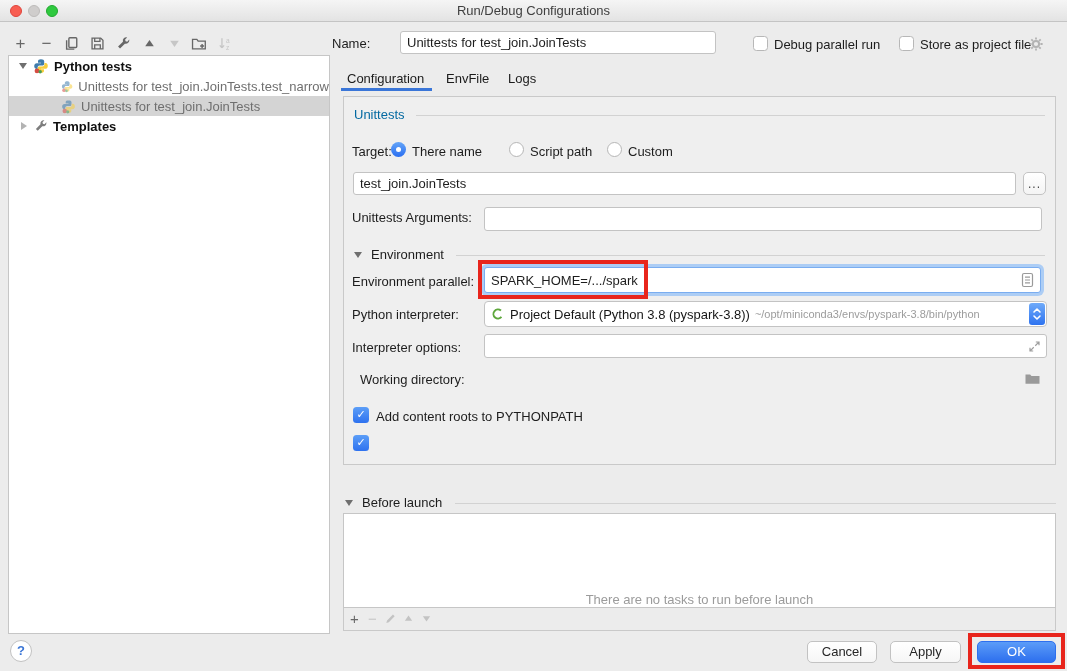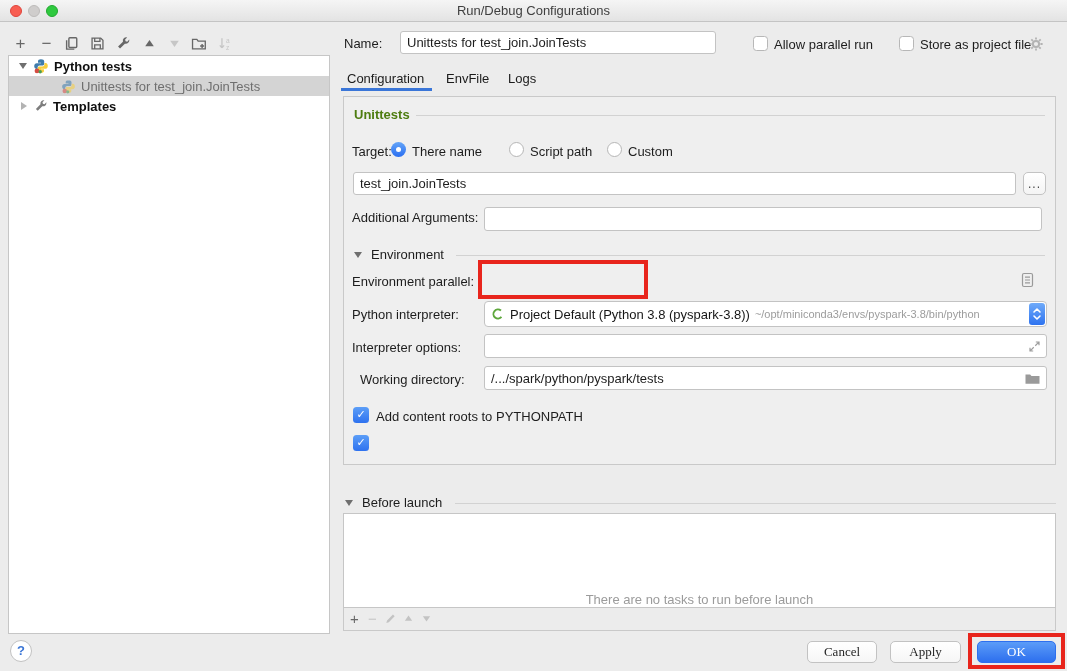--- a/index.html
+++ b/index.html
@@ -38,21 +38,21 @@
   .tr-selected { background:#d4d4d4; }
   .arr { width:0; height:0; flex:0 0 auto; }
   .arr-down { border-left:4.5px solid transparent; border-right:4.5px solid transparent;
     border-top:6px solid #6f6f6f; margin:0 6px 0 10px; }
   .arr-right { border-top:4.5px solid transparent; border-bottom:4.5px solid transparent;
     border-left:6px solid #b3b3b3; margin:0 7px 0 12px; }
   .faded { opacity:.55; }
 
   
   .lbl { position:absolute; white-space:nowrap; color:#1d1d1d; }
-  .lbl-gray { color:#4d7c0f;font-weight:bold; }
+  .lbl-gray { color:#0369a1; }
   .tf { position:absolute; background:#fff; border:1px solid #c3c3c3; border-radius:3px;
     font-family:inherit; font-size:13px; color:#1d1d1d; padding:0 6px; outline:none; }
   .cbx { position:absolute; width:15px; height:15px; background:#fff;
     border:1px solid #b7b7b7; border-radius:3.5px; }
   .cbx.checked { border:none; background:linear-gradient(#5c9ef7,#2e72ef); }
   .cbx.checked::after { content:"\2713"; display:block; color:#fff; font-size:11px;
     font-weight:bold; text-align:center; line-height:15px; }
 
   
   .tab { position:absolute; top:71px; font-size:13px; color:#1b1b1b; cursor:default; }
@@ -93,21 +93,21 @@
     justify-content:center; }
   .task-box .empty { color:#9b9b9b; }
   .task-toolbar { position:absolute; left:343px; top:608px; width:713px; height:23px;
     border:1px solid #c9c9c9; border-top:none; }
   .tt-icon { position:absolute; top:2px; width:17px; height:17px; display:flex;
     align-items:center; justify-content:center; }
 
   
   .btn { position:absolute; top:641px; height:22px; border-radius:5px;
     border:1px solid #c2c2c2; background:linear-gradient(#fff,#f6f6f6); font-size:13px;
-    color:#262626; text-align:center; line-height:20px; font-family:Liberation Serif, serif; }
+    color:#262626; text-align:center; line-height:20px; font-family:Liberation Sans, sans-serif; }
   .btn.primary { background:linear-gradient(#5b9cf8,#2d6fee); border-color:#2d6fee; color:#fff; }
   .help-btn { position:absolute; left:10px; top:640px; width:22px; height:22px;
     border-radius:50%; background:#fff; border:1px solid #c2c2c2; color:#3b76d6;
     font-weight:bold; text-align:center; line-height:20px; font-size:13px; }
 
   
   .red-box { position:absolute; border:4px solid #e8251c; z-index:60; pointer-events:none; }
   .red-env { left:478px; top:260px; width:170px; height:39px; }
   .red-ok  { left:968px; top:633px; width:97px; height:36px; }
 </style>
@@ -179,44 +179,54 @@
     <span class="arr arr-down"></span>
     <svg width="16" height="16" viewBox="0 0 16 16">
         <path fill="#3f7cac" d="M7.9 1.2c-1.9 0-2.9.8-2.9 2.1v1.4h3v.5H3.7C2.3 5.2 1.2 6.3 1.2 8.1c0 1.6.8 2.7 2.1 2.9h1.3V9.4c0-1.1.9-2 2-2h3.1c.9 0 1.5-.7 1.5-1.6V3.3c0-1.3-1.2-2.1-3.3-2.1z"></path>
         <path fill="#f7ce3e" d="M8.1 14.8c1.9 0 2.9-.8 2.9-2.1v-1.4H8v-.5h4.3c1.4 0 2.5-1.1 2.5-2.9 0-1.6-.8-2.7-2.1-2.9h-1.3v1.6c0 1.1-.9 2-2 2H6.3c-.9 0-1.5.7-1.5 1.6v2.5c0 1.3 1.2 2.1 3.3 2.1z"></path>
         <circle cx="4" cy="12.9" r="2.4" fill="#d64d43"></circle>
         <circle cx="7.2" cy="13.7" r="1.7" fill="#499c54"></circle>
       </svg>
     <span class="gap"></span>
     <span class="tr-bold">Python tests</span>
   </div>
+  <div class="tree-row tr-child" style="padding-left:52px">
+    <svg class="faded" width="15" height="15" viewBox="0 0 16 16">
+        <path fill="#3f7cac" d="M7.9 1.2c-1.9 0-2.9.8-2.9 2.1v1.4h3v.5H3.7C2.3 5.2 1.2 6.3 1.2 8.1c0 1.6.8 2.7 2.1 2.9h1.3V9.4c0-1.1.9-2 2-2h3.1c.9 0 1.5-.7 1.5-1.6V3.3c0-1.3-1.2-2.1-3.3-2.1z"></path>
+        <path fill="#f7ce3e" d="M8.1 14.8c1.9 0 2.9-.8 2.9-2.1v-1.4H8v-.5h4.3c1.4 0 2.5-1.1 2.5-2.9 0-1.6-.8-2.7-2.1-2.9h-1.3v1.6c0 1.1-.9 2-2 2H6.3c-.9 0-1.5.7-1.5 1.6v2.5c0 1.3 1.2 2.1 3.3 2.1z"></path>
+        <circle cx="4" cy="12.9" r="2.4" fill="#d64d43"></circle>
+        <circle cx="7.2" cy="13.7" r="1.7" fill="#499c54"></circle>
+      </svg>
+    <span class="gap"></span>
+    <span>Unittests for test_join.JoinTests.test_narrow</span>
+  </div>
   <div class="tree-row tr-child tr-selected" style="padding-left:52px">
     <svg class="faded" width="15" height="15" viewBox="0 0 16 16">
         <path fill="#3f7cac" d="M7.9 1.2c-1.9 0-2.9.8-2.9 2.1v1.4h3v.5H3.7C2.3 5.2 1.2 6.3 1.2 8.1c0 1.6.8 2.7 2.1 2.9h1.3V9.4c0-1.1.9-2 2-2h3.1c.9 0 1.5-.7 1.5-1.6V3.3c0-1.3-1.2-2.1-3.3-2.1z"></path>
         <path fill="#f7ce3e" d="M8.1 14.8c1.9 0 2.9-.8 2.9-2.1v-1.4H8v-.5h4.3c1.4 0 2.5-1.1 2.5-2.9 0-1.6-.8-2.7-2.1-2.9h-1.3v1.6c0 1.1-.9 2-2 2H6.3c-.9 0-1.5.7-1.5 1.6v2.5c0 1.3 1.2 2.1 3.3 2.1z"></path>
         <circle cx="4" cy="12.9" r="2.4" fill="#d64d43"></circle>
         <circle cx="7.2" cy="13.7" r="1.7" fill="#499c54"></circle>
       </svg>
     <span class="gap"></span>
     <span>Unittests for test_join.JoinTests</span>
   </div>
   <div class="tree-row">
     <span class="arr arr-right"></span>
     <svg width="14" height="14" viewBox="0 0 16 16">
         <path fill="#7d7d7d" d="M14.2 4.6a3.7 3.7 0 0 1-4.7 3.6l-5.2 5.2-2.1-2.1 5.2-5.2a3.7 3.7 0 0 1 4.5-4.6L9.7 3.7l.5 1.8 1.8.5 2.1-2.2c.1.3.1.5.1.8z"></path>
       </svg>
     <span class="gap"></span>
     <span class="tr-bold">Templates</span>
   </div>
 </div>
 
-<span class="lbl" style="left:344px; top:36px">Name:</span>
+<span class="lbl" style="left:332px; top:36px">Name:</span>
 <input class="tf" style="left: 400px; top: 31px; width: 316px; height: 23px;" value="Unittests for test_join.JoinTests">
 <span class="cbx" style="left:753px; top:36px"></span>
-<span class="lbl" style="left:774px; top:37px">Allow parallel run</span>
+<span class="lbl" style="left:774px; top:37px">Debug parallel run</span>
 <span class="cbx" style="left:899px; top:36px"></span>
 <span class="lbl" style="left:920px; top:37px">Store as project file</span>
 <span class="fld-icon" style="left:1028px; top:36px; width:16px; height:16px">
   <svg width="16" height="16" viewBox="0 0 16 16">
       <g fill="none" stroke="#b3b3b3">
         <circle cx="8" cy="8" r="3.1" stroke-width="2"></circle>
         <path stroke-width="1.8" d="M8 1.4v2.2M8 12.4v2.2M1.4 8h2.2M12.4 8h2.2M3.3 3.3l1.6 1.6M11.1 11.1l1.6 1.6M12.7 3.3 11.1 4.9M4.9 11.1l-1.6 1.6"></path>
       </g>
     </svg>
   </span>
@@ -234,28 +244,29 @@
   <span class="radio selected" style="left:47px; top:45px"></span>
   <span class="lbl" style="left:68px; top:47px">There name</span>
   <span class="radio" style="left:165px; top:45px"></span>
   <span class="lbl" style="left:186px; top:47px">Script path</span>
   <span class="radio" style="left:263px; top:45px"></span>
   <span class="lbl" style="left:284px; top:47px">Custom</span>
 
   <input class="tf" style="left: 9px; top: 75px; width: 663px; height: 23px;" value="test_join.JoinTests">
   <button class="btn-sm" style="left:679px; top:75px; width:23px; height:23px">...</button>
 
-  <span class="lbl" style="left:8px; top:113px">Additional Arguments:</span>
+  <span class="lbl" style="left:8px; top:113px">Unittests Arguments:</span>
   <input class="tf" style="left: 140px; top: 110px; width: 558px; height: 24px;" value="">
 
   <span class="sec-arrow" style="left:10px; top:155px"></span>
   <span class="lbl" style="left:27px; top:150px">Environment</span>
   <div class="hr" style="left:112px; right:10px; top:158px"></div>
 
   <span class="lbl" style="left:8px; top:177px">Environment parallel:</span>
+  <input class="tf focused" style="left: 140px; top: 170px; width: 557px; height: 26px;" value="SPARK_HOME=/.../spark">
   <span class="fld-icon" style="left:676px; top:175px; width:15px; height:16px">
     <svg width="15" height="16" viewBox="0 0 15 16">
         <g fill="none" stroke="#9a9a9a" stroke-width="1.2">
           <rect x="2.5" y="1.5" width="10" height="13" rx="1.5"></rect>
           <path d="M5 5.2h5M5 8h5M5 10.8h5"></path>
         </g>
       </svg>
     </span>
 
   <span class="lbl" style="left:8px; top:210px">Python interpreter:</span>
@@ -278,21 +289,20 @@
   <input class="tf" style="left: 140px; top: 237px; width: 563px; height: 24px;" value="">
   <span class="fld-icon" style="left:682px; top:241px; width:16px; height:16px">
     <svg width="15" height="15" viewBox="0 0 16 16">
         <g fill="none" stroke="#9e9e9e" stroke-width="1.3">
           <path d="M9.4 3.2h3.4v3.4M12.6 3.4 8.8 7.2M6.6 12.8H3.2V9.4M3.4 12.6 7.2 8.8"></path>
         </g>
       </svg>
     </span>
 
   <span class="lbl" style="left:16px; top:275px">Working directory:</span>
-  <input class="tf" style="left: 140px; top: 269px; width: 563px; height: 24px;" value="/.../spark/python/pyspark/tests">
   <span class="fld-icon" style="left:680px; top:273px; width:17px; height:16px">
     <svg width="17" height="15" viewBox="0 0 17 15">
         <path fill="#9a9a9a" d="M1.5 12.8V3.4h4.6l1.4 1.7h8v7.7z"></path>
       </svg>
     </span>
 
   <span class="cbx checked" style="left:9px; top:310px; width:16px; height:16px"></span>
   <span class="lbl" style="left:32px; top:312px">Add content roots to PYTHONPATH</span>
   <span class="cbx checked" style="left:9px; top:338px; width:16px; height:16px"></span>
 </div>

